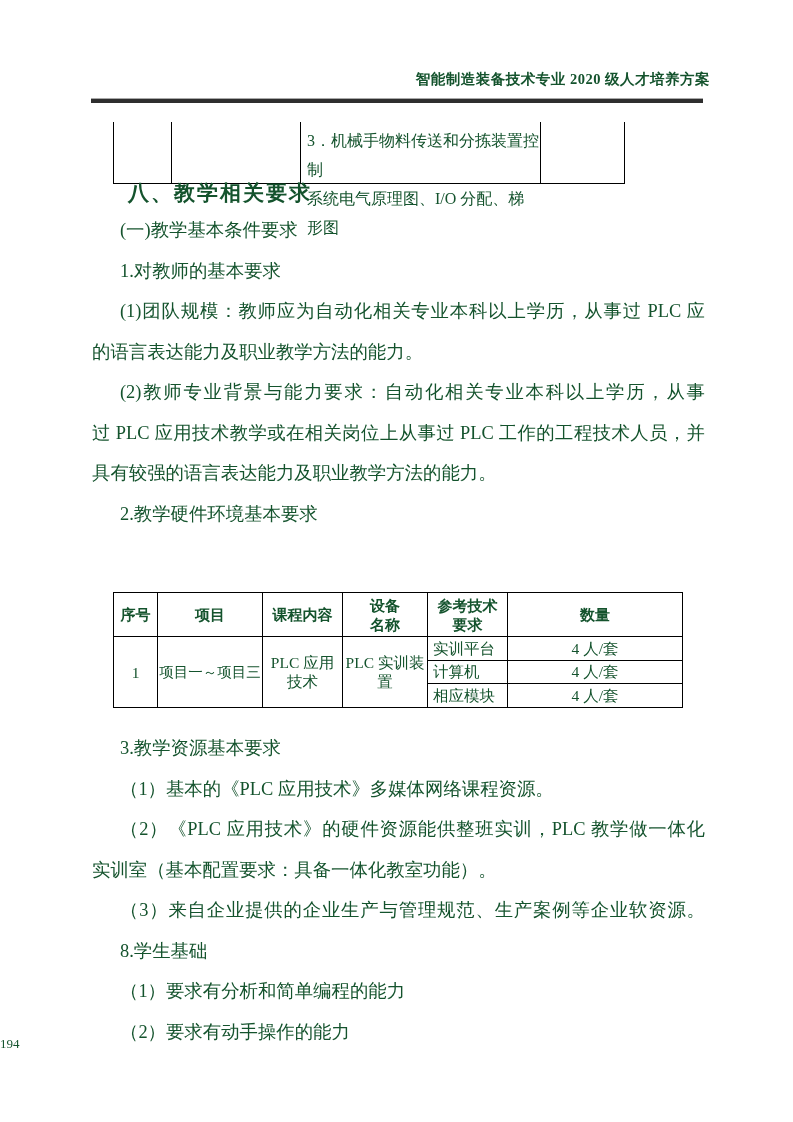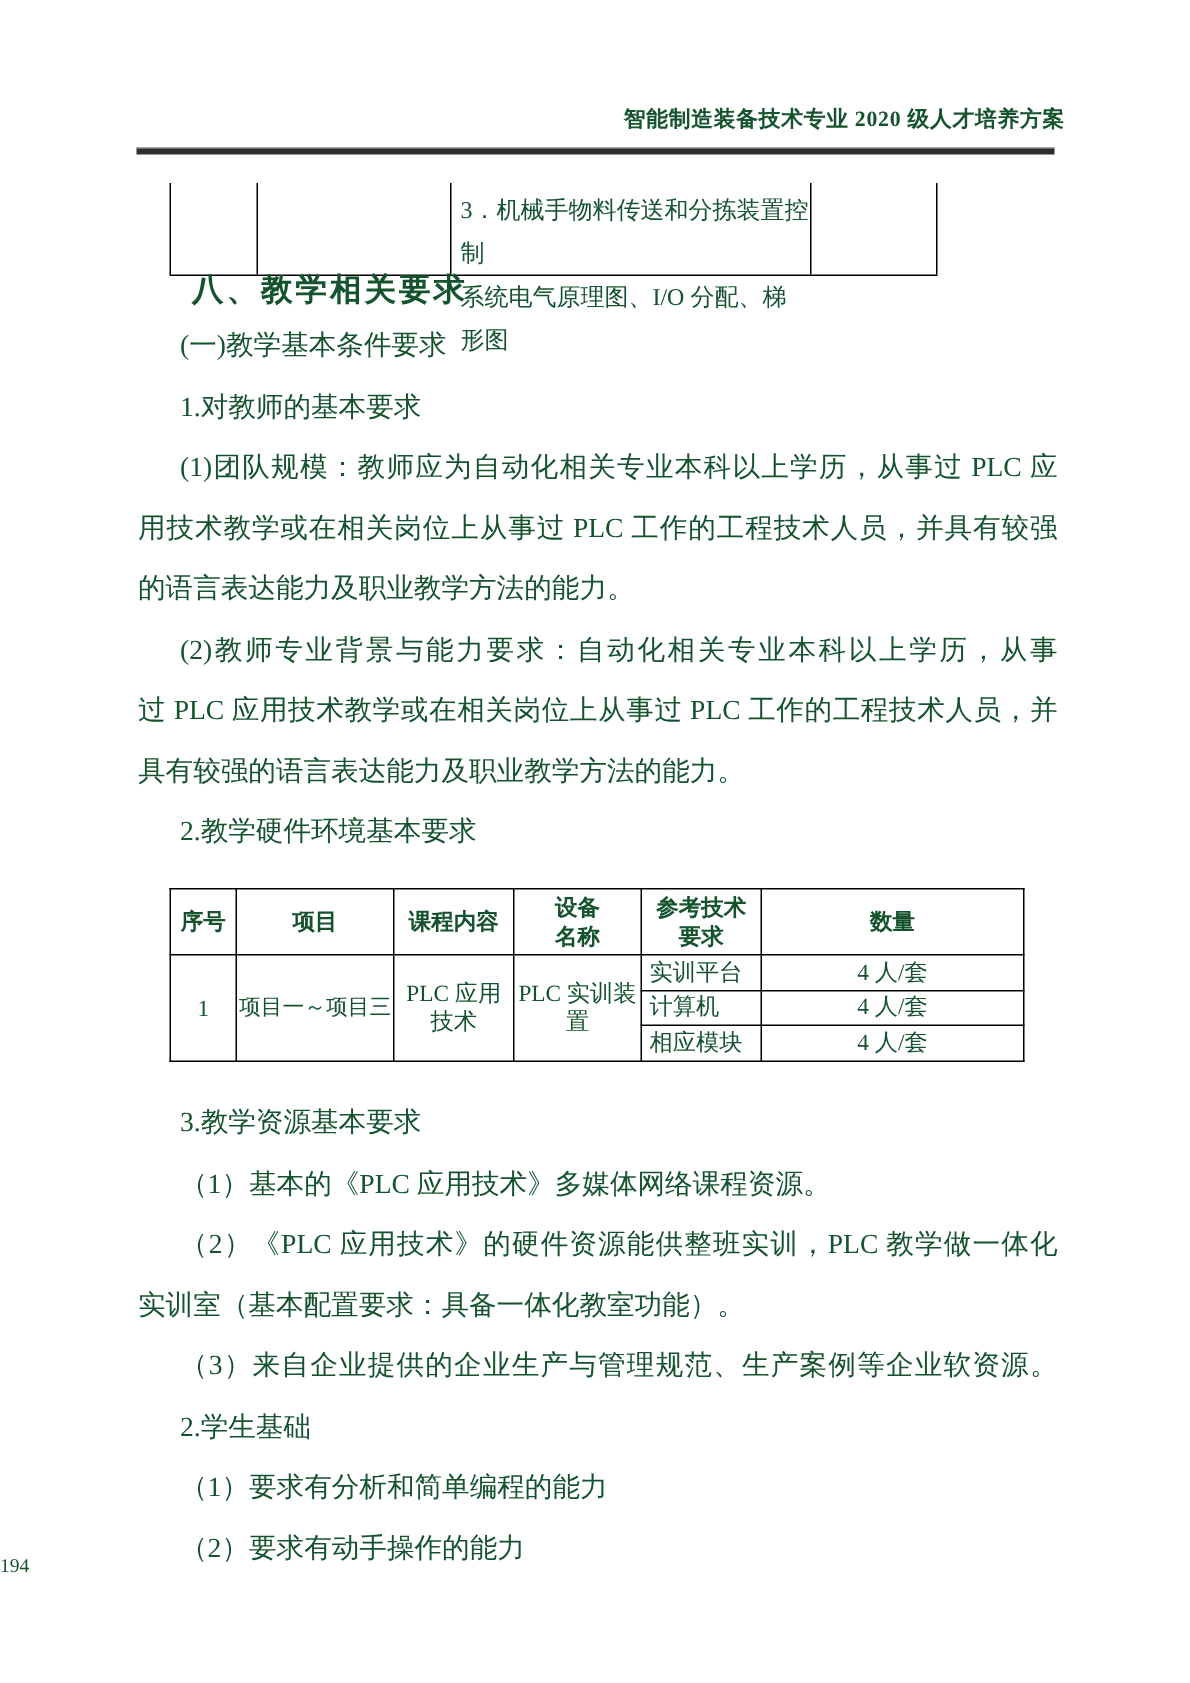--- a/index.html
+++ b/index.html
@@ -76,21 +76,20 @@
     </div>
     <div class="tt-cell tt-c4"></div>
   </div>
 
   <div class="heading">八、教学相关要求</div>
 
   <div class="block b1">
     <div class="ln indent">(一)教学基本条件要求</div>
     <div class="ln indent">1.对教师的基本要求</div>
     <div class="ln indent fill">(1)团队规模：教师应为自动化相关专业本科以上学历，从事过 PLC 应</div>
-    <div class="ln fill">用技术教学或在相关岗位上从事过 PLC 工作的工程技术人员，并具有较强</div>
     <div class="ln">的语言表达能力及职业教学方法的能力。</div>
     <div class="ln indent fill">(2)教师专业背景与能力要求：自动化相关专业本科以上学历，从事</div>
     <div class="ln fill">过 PLC 应用技术教学或在相关岗位上从事过 PLC 工作的工程技术人员，并</div>
     <div class="ln">具有较强的语言表达能力及职业教学方法的能力。</div>
     <div class="ln indent">2.教学硬件环境基本要求</div>
   </div>
 
   <table class="hw">
     <colgroup>
       <col style="width:44px">
@@ -143,19 +142,19 @@
       </tr>
     </tbody>
   </table>
 
   <div class="block b2">
     <div class="ln indent">3.教学资源基本要求</div>
     <div class="ln indent">（1）基本的《PLC 应用技术》多媒体网络课程资源。</div>
     <div class="ln indent fill">（2）《PLC 应用技术》的硬件资源能供整班实训，PLC 教学做一体化</div>
     <div class="ln">实训室（基本配置要求：具备一体化教室功能）。</div>
     <div class="ln indent fill">（3）来自企业提供的企业生产与管理规范、生产案例等企业软资源。</div>
-    <div class="ln indent">2.学生基础</div>
+    <div class="ln indent">8.学生基础</div>
     <div class="ln indent">（1）要求有分析和简单编程的能力</div>
     <div class="ln indent">（2）要求有动手操作的能力</div>
   </div>
 
   <div class="page-num">194</div>
 </div>
 
 </body></html>

